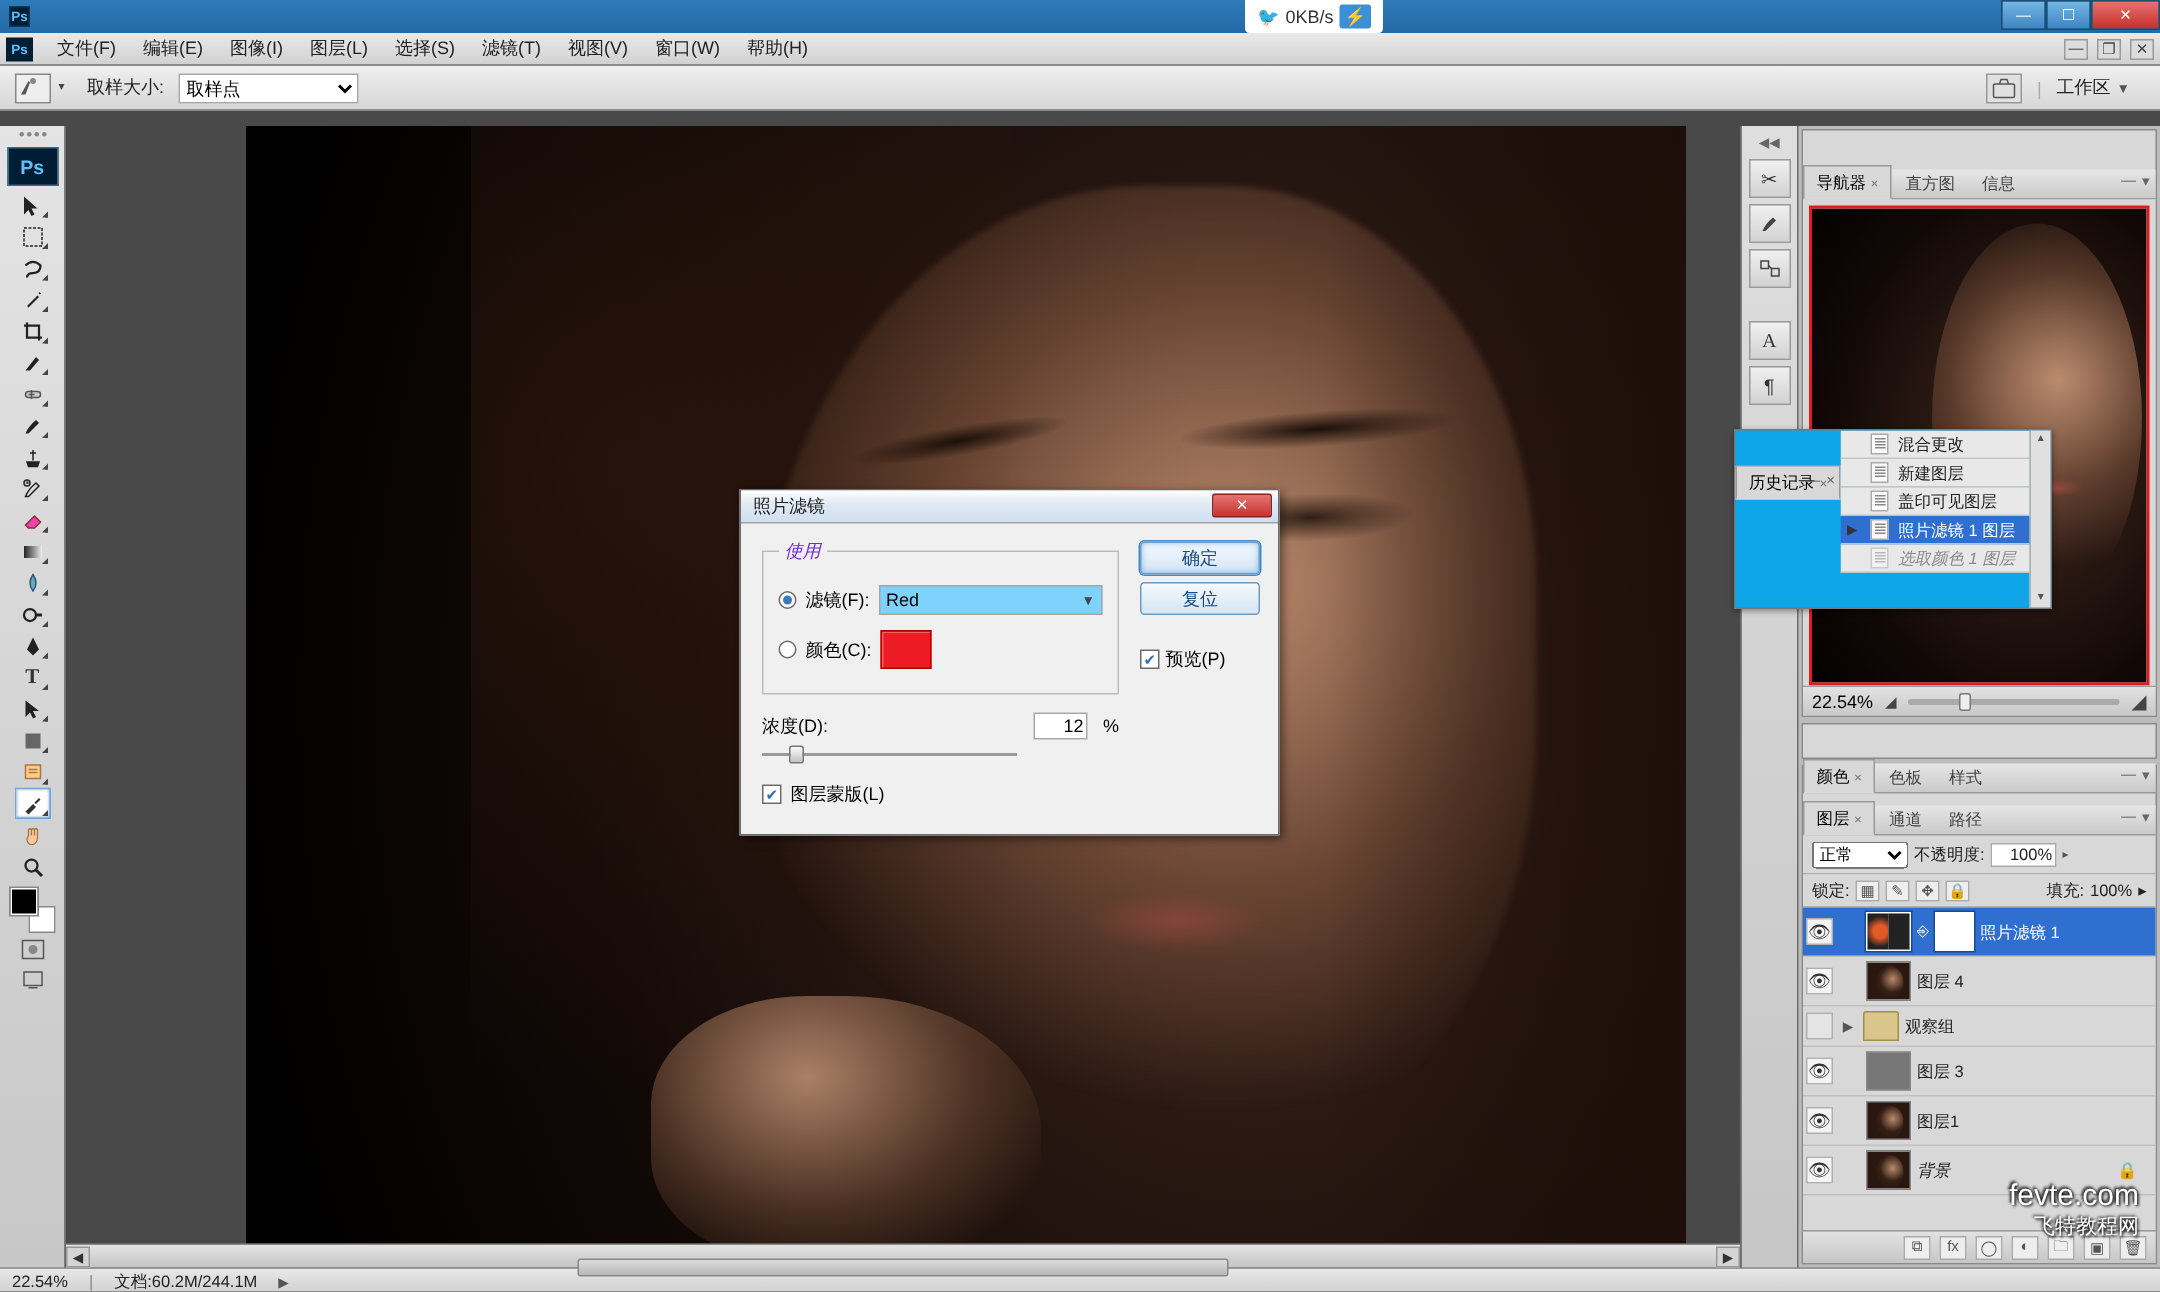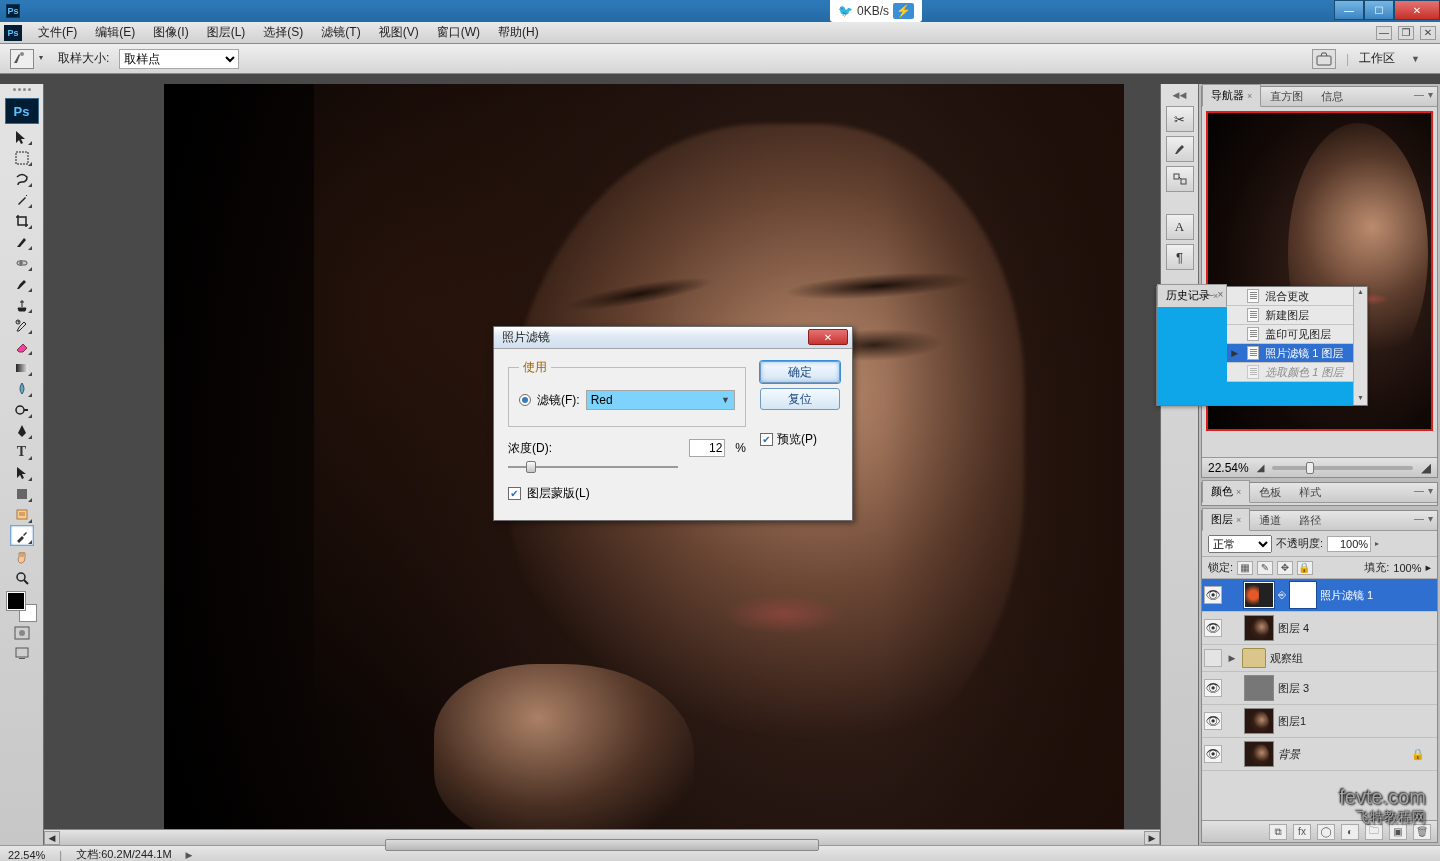--- a/index.html
+++ b/index.html
@@ -25,21 +25,21 @@
 .menubar .mdi-controls div { width: 16px; height: 14px; border: 1px solid #9a9a9a; background: #dcdcdc; display: flex; align-items:center; justify-content:center; }
 
 
 .optionsbar { height: 30px; background: linear-gradient(#efefef,#d6d6d6); border-bottom: 1px solid #8a8a8a; display: flex; align-items: center; padding-left: 10px; gap: 10px; position: relative;}
 .optionsbar .tool-preset { width: 24px; height: 20px; background: #eee; border: 1px solid #888; position: relative;}
 .optionsbar .tool-preset::after { content: '▾'; position: absolute; right: -10px; top: 3px; font-size: 8px; color:#444;}
 .optionsbar .label { color:#222; margin-left: 14px;}
 .optionsbar select { width: 120px; height: 20px; background: #fff; border: 1px solid #a6a6a6; font-size: 12px;}
 .optionsbar .right-area { position: absolute; right: 20px; display: flex; align-items: center; gap: 10px;}
 .optionsbar .goto-bridge { width: 24px; height: 20px; background: #e0e0e0; border: 1px solid #999; display:flex;align-items:center;justify-content:center;}
-.optionsbar .workspace { display: flex; align-items: center; gap: 16px; color:#222;text-align:right;}
+.optionsbar .workspace { display: flex; align-items: center; gap: 4px; color:#222;text-align:right;}
 .optionsbar .workspace .chev { font-size: 9px; color:#555;}
 
 
 .docstrip { height: 10px; background: #494949; }
 
 
 .main { display: flex; height: 761px; }
 .tool-column { width: 44px; background: linear-gradient(#e4e4e4, #c7c7c7); border-right: 1px solid #6d6d6d; display: flex; flex-direction: column; align-items: center; padding-top: 4px;}
 .tool-column .handle { width: 38px; height: 8px; display:flex; justify-content:center; gap:2px; margin-bottom:2px;}
 .tool-column .handle div { width:3px; height:3px; background:#888; border-radius:50%;}
@@ -73,21 +73,21 @@
 
 .statusbar { height: 18px; background: linear-gradient(#e7e7e7,#cfcfcf); border-top: 1px solid #999; display: flex; align-items: center; padding-left: 8px; font-size: 11px; color:#222; gap: 14px;}
 .statusbar .chev { font-size: 9px; color:#555;}
 
 
 .dialog { position: absolute; left: 493px; top: 326px; width: 360px; background: #f0f0f0; border: 1px solid #6c6c6c; box-shadow: 2px 2px 6px rgba(0,0,0,0.5); font-size: 12px;}
 .dialog .dlg-title { height: 22px; background: linear-gradient(#fff,#e1eaf4 40%, #d0dff0); border-bottom: 1px solid #a4a4a4; display:flex; align-items:center; padding-left: 8px; color:#222; position:relative;}
 .dialog .dlg-close { position:absolute; right:4px; top:2px; width: 40px; height: 16px; background: linear-gradient(#e57373,#c83430); color:#fff; display:flex;align-items:center;justify-content:center; border:1px solid #8a2020; border-radius: 2px; font-size: 10px;}
 .dialog .dlg-body { padding: 10px 12px 12px 14px; display: flex; gap: 14px;}
 .dialog fieldset { border: 1px solid #bcbcbc; padding: 8px 10px 10px 10px; flex:1; position:relative;}
-.dialog legend { padding: 0 4px; color: #a16207;}
+.dialog legend { padding: 0 4px; color: #6d28d9; font-style: italic;}
 .dialog .row { display: flex; align-items: center; gap: 6px; margin: 6px 0;}
 .dialog .radio { width: 12px; height: 12px; border-radius: 50%; border: 1px solid #6a6a6a; background:#fff; position:relative;}
 .dialog .radio.checked::after { content:''; position:absolute; left:2px; top:2px; width:6px; height:6px; border-radius:50%; background:#3b7abf;}
 .dialog .combo { flex:1; height: 20px; border: 1px solid #a6a6a6; background:#7dd3fc; display:flex;align-items:center; padding: 0 4px; justify-content:space-between;}
 .dialog .combo .arrow { font-size: 9px; color:#444;}
 .dialog .swatch { width: 34px; height: 26px; background: #ed1c24; border: 1px solid #b20000; box-shadow: inset 1px 1px 0 rgba(255,255,255,0.3);}
 .dialog .density-row { display:flex; align-items:center; gap: 10px; margin-top: 4px;}
 .dialog .density-row input { width: 36px; height: 18px; border: 1px solid #a6a6a6; text-align:right; padding-right:2px; font-size:12px;}
 .dialog .slider { width: 170px; height: 16px; position:relative; margin-top: 2px;}
 .dialog .slider .track { position:absolute; left:0; right:0; top:7px; height:2px; background:#9a9a9a;}
@@ -98,21 +98,21 @@
 .dialog .btn.focus { box-shadow: 0 0 0 1px #3b8fd6, inset 0 0 4px rgba(80,150,220,0.6);}
 .dialog .preview-row { display:flex; align-items:center; gap: 4px; margin-top: 16px;}
 
 
 .right-dock-column { width: 38px; background: linear-gradient(#dedede, #c6c6c6); border-left: 1px solid #6c6c6c; display:flex; flex-direction:column; align-items:center; padding-top: 6px; gap:0;}
 .right-dock-column .iconbtn { width: 28px; height: 26px; border:1px solid #9a9a9a; background:linear-gradient(#f0f0f0,#d2d2d2); margin: 2px 0; display:flex;align-items:center;justify-content:center; font-size:13px; color:#333;}
 .right-dock-column .sep { height: 18px;}
 
 .right-panels { width: 242px; background: #bcbcbc; display:flex; flex-direction:column; border-left: 1px solid #6c6c6c;}
 .panel { background: #d8d8d8; border: 1px solid #8a8a8a; margin: 2px; display:flex; flex-direction:column;}
-.panel-tabs { height: 20px; background: linear-gradient(#e6e6e6,#cacaca); display: flex; align-items: flex-end; border-bottom: 1px solid #999; position:relative;}
+.panel-tabs { height: 20px; background: linear-gradient(#e6e6e6,#cacaca); display: flex; align-items: flex-end; border-bottom: 1px solid #999; position:relative;margin-top:26px;}
 .panel-tabs .tab { padding: 3px 8px; font-size: 11px; color:#444; border: 1px solid transparent; border-bottom:none; position:relative; top:1px;}
 .panel-tabs .tab.active { background: #d8d8d8; color:#000; border-color:#999; border-bottom: 1px solid #d8d8d8;}
 .panel-tabs .tab .x { margin-left:3px; color:#777; font-size:9px;}
 .panel-tabs .opts { position:absolute; right:4px; top:2px; display:flex; gap:4px; color:#666; font-size:10px;}
 .panel-body { flex:1; background:#d8d8d8; position:relative; overflow:hidden; font-size:11px; color:#222;}
 
 .nav-thumb { margin: 4px; border: 2px solid #dc1e1e; height: 320px; background: radial-gradient(ellipse 200px 260px at 65% 50%, #4a2f25 0%, #2c1a14 30%, #120906 65%, #000 100%); position:relative; overflow:hidden;}
 .nav-thumb .skin { position:absolute; left:80px; top:10px; width:140px; height:260px; background: radial-gradient(circle at 60% 40%, rgba(201,151,119,0.9), rgba(137,92,67,0.5) 40%, transparent 70%); border-radius: 50%;}
 .nav-thumb .lips { position:absolute; left:145px; top:180px; width:36px; height:12px; background: radial-gradient(ellipse, rgba(160,75,70,0.8), transparent 70%); border-radius:50%;}
 .nav-footer { height: 20px; background: linear-gradient(#e2e2e2,#c8c8c8); border-top:1px solid #999; display:flex; align-items:center; padding: 0 6px; gap: 8px;}
@@ -158,21 +158,21 @@
 .layer-row .fold { width:12px; font-size:9px; color:#555; text-align:center;}
 .layer-row .folder-thumb { width: 24px; height: 20px; background: #dac68b; border: 1px solid #a0904c; border-radius: 2px 2px 0 0; position:relative;}
 .layer-row .lock { margin-left:auto; margin-right:8px; color:#555;}
 .layer-row .name { font-style: normal;}
 .layer-row .name.italic { font-style: italic;}
 .layer-row .thumb.face::after { content:''; position:absolute; left:6px; top:2px; width:18px; height:22px; background: radial-gradient(circle at 60% 40%, rgba(201,151,119,0.9), rgba(80,50,35,0.3) 50%, transparent 80%); border-radius:50%;}
 .lay-footer { height: 22px; background:linear-gradient(#e2e2e2,#c6c6c6); border-top:1px solid #999; display:flex; align-items:center; justify-content:flex-end; padding: 0 6px; gap:6px;}
 .lay-footer .ic { width:18px; height:16px; border:1px solid #aaa; background:#eee; display:flex;align-items:center;justify-content:center; font-size:10px; color:#555;}
 
 
-.watermark { position:absolute; right: 14px; bottom: 34px; font-family: Georgia, serif; color: #a3a3a3; font-size: 20px; text-shadow: 1px 1px 2px #000, -1px -1px 2px #000;}
+.watermark { position:absolute; right: 14px; bottom: 34px; font-family: Georgia, serif; color: #ffffff; font-size: 20px; text-shadow: 1px 1px 2px #000, -1px -1px 2px #000;}
 .watermark .sub { font-size: 14px; display:block; text-align:right;}
 
 svg { display: block;}
 </style>
 </head>
 <body>
 
 <div class="titlebar">
   <div class="ps-icon">Ps</div>
   <div class="net-indicator">
@@ -613,20 +613,25 @@
       <fieldset>
         <legend>使用</legend>
         <div class="row">
           <div class="radio checked"></div>
           <span>滤镜(F):</span>
           <div class="combo">
             <span>Red</span>
               <span class="arrow">▼</span>
           </div>
         </div>
+        <div class="row" style="margin-top:10px">
+          <div class="radio"></div>
+          <span>颜色(C):</span>
+          <div class="swatch"></div>
+        </div>
       </fieldset>
       <div class="density-row" style="margin-top:12px">
         <span>浓度(D):</span>
         <span style="flex:1"></span>
         <input value="12" style="">
         <span>%</span>
       </div>
       <div class="slider">
         <div class="track"></div>
           <div class="thumb"></div>

